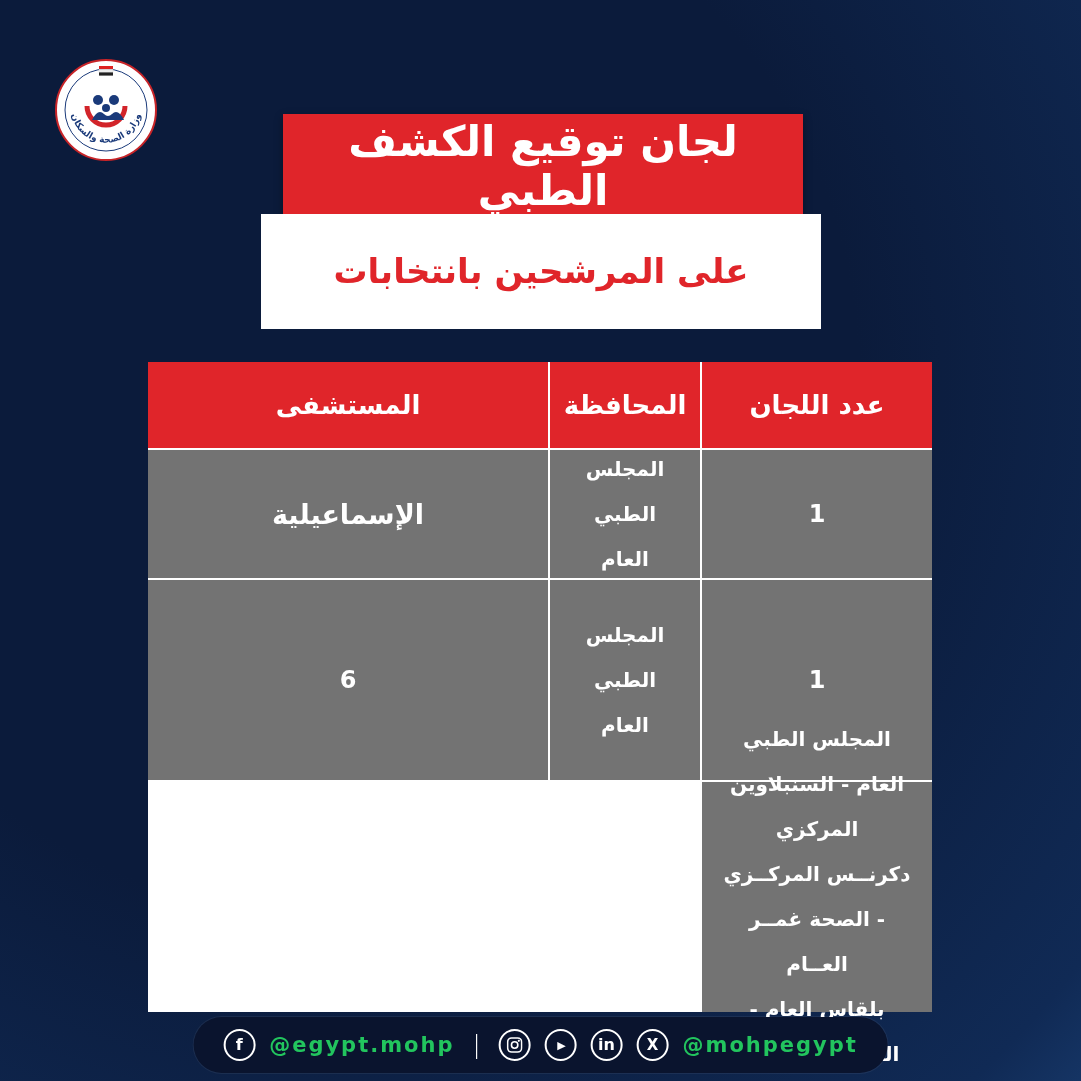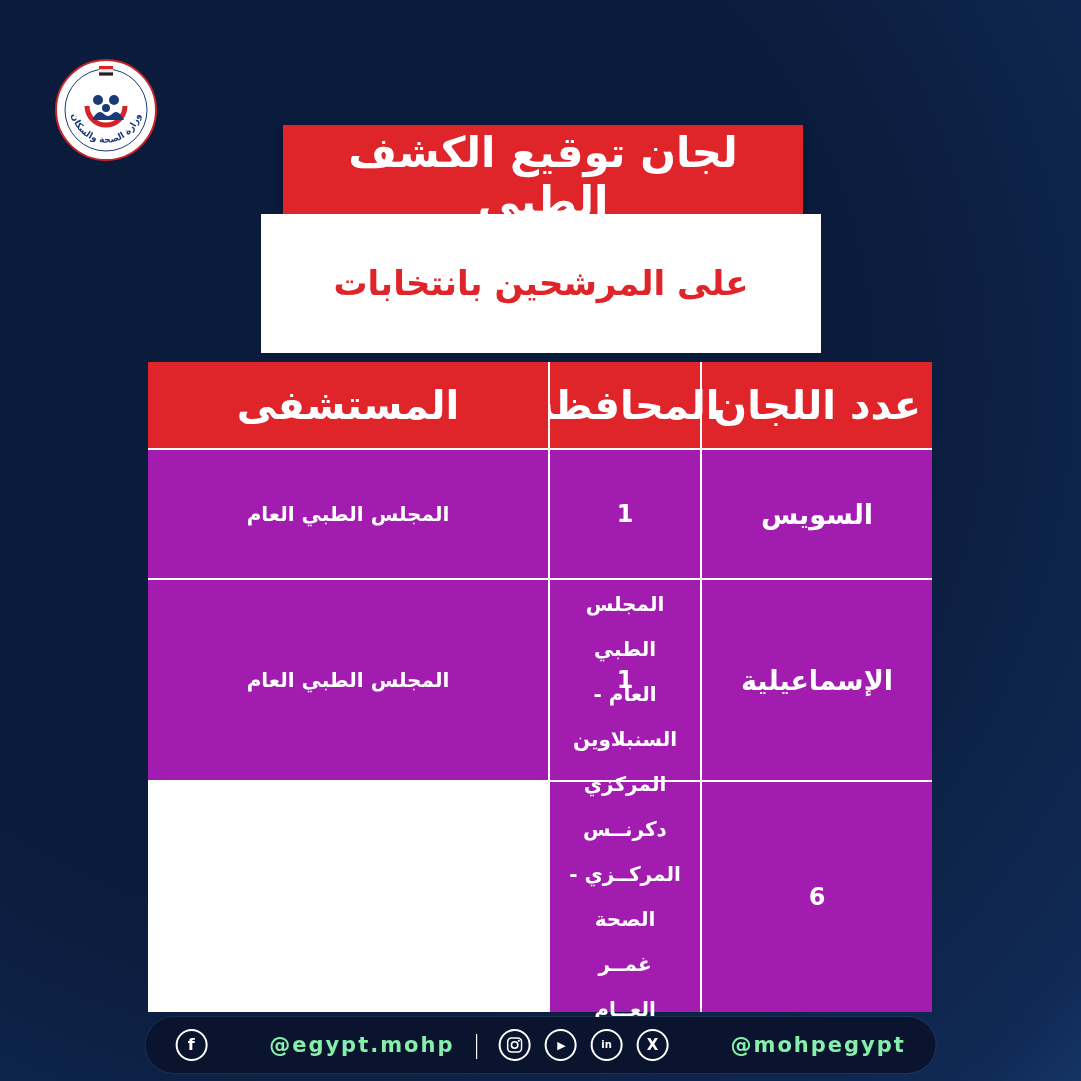--- a/index.html
+++ b/index.html
@@ -10,76 +10,76 @@
     overflow:hidden;
     background: radial-gradient(130% 130% at 30% 35%, #0b1b3b 38%, #102a55 68%, #2e67ad 100%);
   }
   .stage { position:absolute; inset:0; }
 
   
   .logo { position:absolute; left:54px; top:58px; width:104px; height:104px; }
 
   
   .title-banner {
-    position:absolute; left:283px; top:125px; width:520px; height:104px;
+    position:absolute; left:283px; top:114px; width:520px; height:104px;
     background:#e0252a; display:flex; align-items:center; justify-content:center;
     box-shadow:0 3px 8px rgba(0,0,0,.35);
   }
   .title-banner .txt {
     color:#fff; font-size:42px; font-weight:bold; direction:rtl; text-align:center;
   }
   .subtitle-banner {
-    position:absolute; left:261px; top:214px; width:560px; height:139px;
+    position:absolute; left:261px; top:214px; width:560px; height:115px;
     background:#ffffff; display:flex; flex-direction:column; align-items:center; justify-content:center;
     gap:6px;
   }
   .subtitle-banner .line {
     color:#e0252a; font-size:34px; font-weight:bold; direction:rtl; text-align:center; line-height:1.3;
   }
 
   
   .table {
     position:absolute; left:148px; top:362px; width:784px;
     display:grid; direction:rtl;
     grid-template-columns:230px 150px 1fr;
     grid-template-rows:86px 128px 200px 230px;
     gap:2px; background:#ffffff;
   }
   .cell {
-    background:#a21caf; color:#ffffff;
+    background:#737373; color:#ffffff;
     display:flex; align-items:center; justify-content:center;
     text-align:center; direction:rtl;
   }
   .cell.th {
-    background:#e0252a; font-weight:bold; font-size:40px;
+    background:#e0252a; font-weight:bold; font-size:26px;
   }
   .cell.gov  { font-size:27px; font-weight:bold; }
   .cell.cnt  { font-size:24px; font-weight:bold; direction:ltr; }
   .cell.hos  { font-size:20px; font-weight:bold; white-space:pre-line; line-height:2.25; padding:0 18px; }
 
   
   .footer {
     position:absolute; left:50%; transform:translateX(-50%); bottom:8px;
     height:56px; padding:0 30px;
     background:#0a142e; border-radius:30px;
     display:flex; align-items:center; gap:14px; direction:ltr;
     box-shadow:0 0 0 1px rgba(255,255,255,.06);
   }
-  .handle { color:#86efac; font-size:21px; font-weight:bold; letter-spacing:2px;margin-left:48px; }
+  .handle { color:#22c55e; font-size:21px; font-weight:bold; letter-spacing:2px; }
   .sep { color:#fff; font-size:24px; font-weight:300; margin:0 4px; }
   .ic {
     width:32px; height:32px; border-radius:50%;
     border:2px solid #fff; color:#fff;
     display:flex; align-items:center; justify-content:center;
     font-weight:bold; font-size:16px; line-height:1;
     flex:0 0 auto;
   }
   .ic svg { display:block; }
   .ic.yt span { font-size:11px; transform:translateX(1px); }
-  .ic.in span { font-size:10px; }
+  .ic.in span { font-size:16px; }
   .ic.xx span { font-size:15px; }
 </style>
 </head>
 <body>
 
 <div class="stage">
 
   <div class="logo">
     <svg width="104" height="104" viewBox="0 0 104 104">
       <circle cx="52" cy="52" r="50" fill="#ffffff" stroke="#c82428" stroke-width="2"></circle>
@@ -114,21 +114,20 @@
   <div class="subtitle-banner">
     <div class="line">على المرشحين بانتخابات</div>
   </div>
 
   <div class="table">
 
     <div class="cell th">عدد اللجان</div>
     <div class="cell th">المحافظة</div>
     <div class="cell th">المستشفى</div>
 
-    <div class="cell gov">السويس</div>
     <div class="cell cnt">1</div>
     <div class="cell hos">المجلس الطبي العام</div>
 
     <div class="cell gov">الإسماعيلية</div>
     <div class="cell cnt">1</div>
     <div class="cell hos">المجلس الطبي العام</div>
 
     <div class="cell cnt">6</div>
     <div class="cell hos">المجلس الطبي العام - السنبلاوين المركزي
 دكرنــس المركــزي - الصحة غمــر العــام

